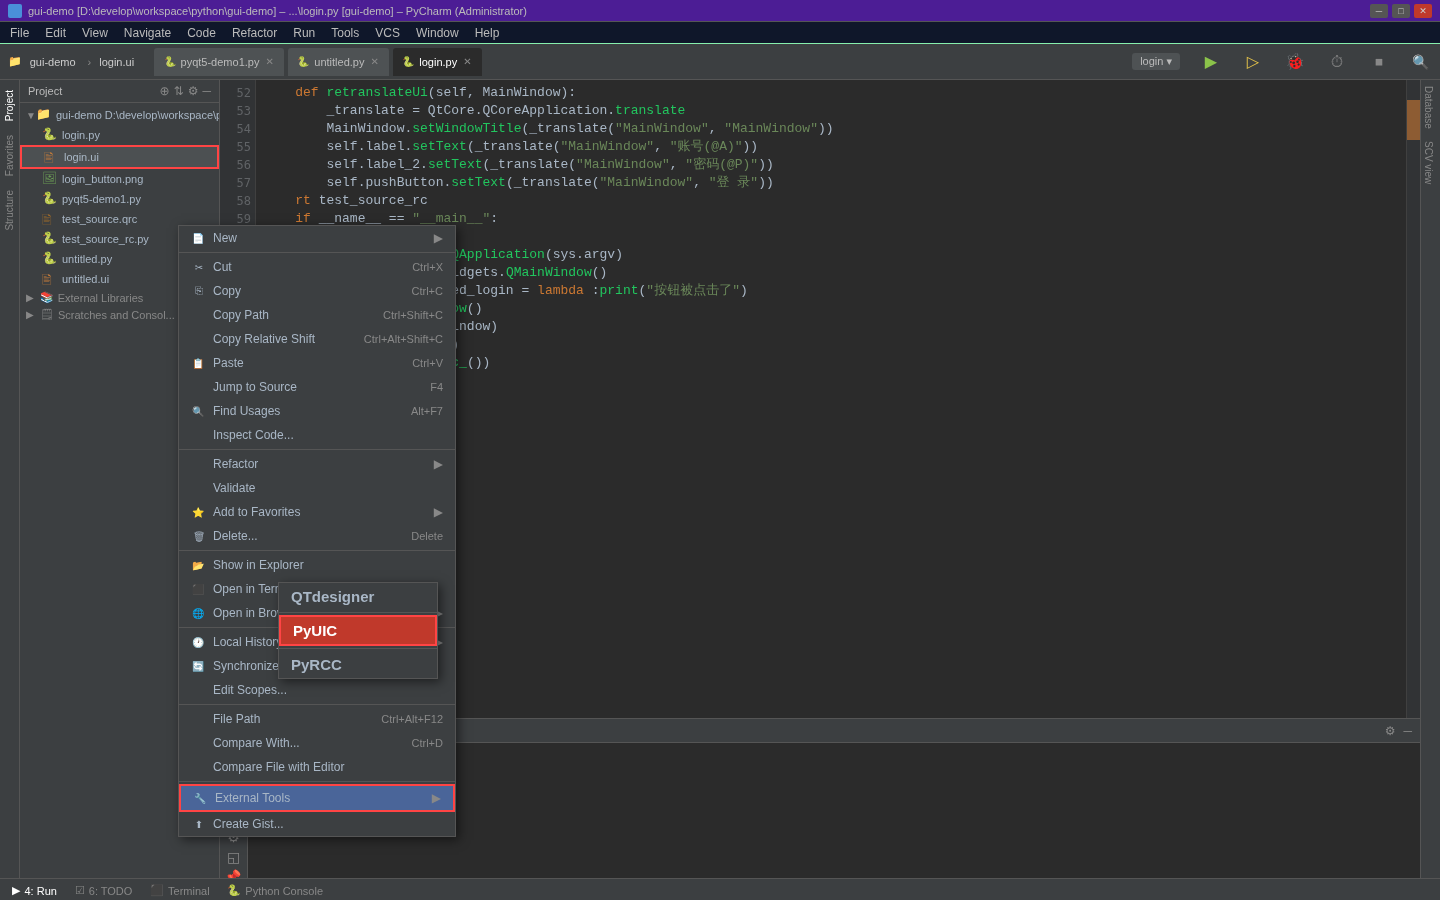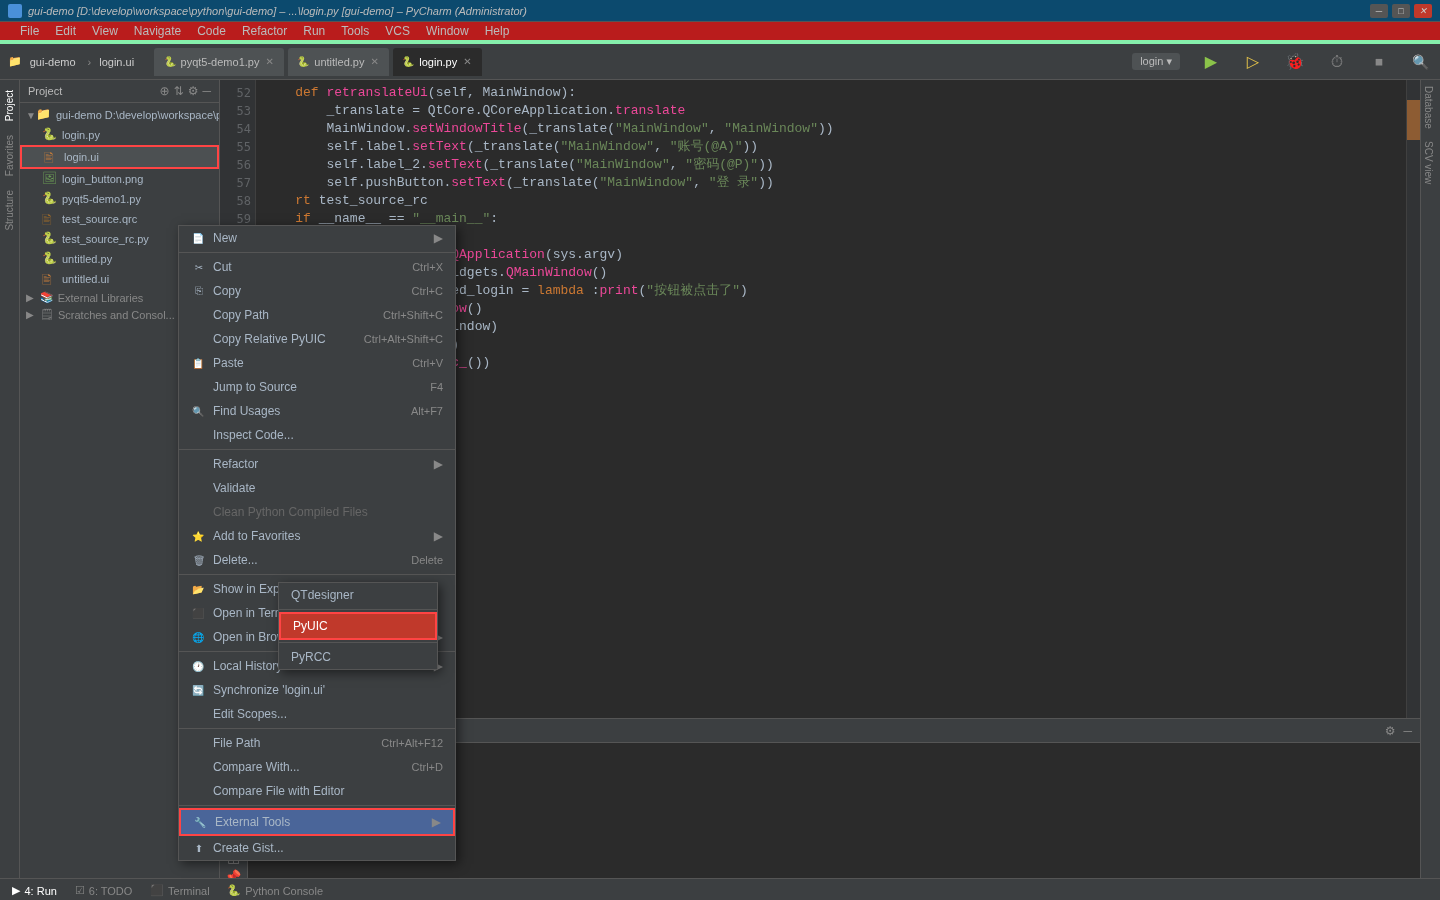--- a/index.html
+++ b/index.html
@@ -10,28 +10,27 @@
       font-family: 'Segoe UI', Arial, sans-serif;
       font-size: 12px;
       background: #2b2b2b;
       color: #a9b7c6;
       position: relative;
     }
 
     
     #title-bar {
       height: 22px;
-      background: #0c4a6e;
+      background: #4c1d95;
       display: flex;
       align-items: center;
       padding: 0 8px;
       color: #bbbbbb;
       font-size: 11px;
       border-bottom: 1px solid #555;
-      font-style: italic;
     }
     #title-bar-icon {
       width: 14px; height: 14px;
       background: #4a90d9;
       border-radius: 2px;
       margin-right: 6px;
       display: inline-block;
     }
     .title-controls {
       margin-left: auto;
@@ -44,25 +43,25 @@
       border-radius: 2px;
       cursor: pointer;
       display: flex; align-items: center; justify-content: center;
       font-size: 9px; color: #ccc;
     }
     .title-btn.close { background: #c0392b; }
 
     
     #menu-bar {
       height: 22px;
-      background: #b91c1c;
-      display: flex;
-      align-items: center;
-      padding: 0 12px;
-      border-bottom: 4px solid #86efac;
+      background: #0f172a;
+      display: flex;
+      align-items: center;
+      padding: 0 2px;
+      border-bottom: 1px solid #86efac;
     }
     .menu-item {
       padding: 2px 8px;
       cursor: pointer;
       color: #bbbbbb;
       font-size: 12px;
     }
 
     
     #toolbar {
@@ -223,21 +222,21 @@
       flex: 1;
       padding: 4px 8px;
       font-family: 'Courier New', monospace;
       font-size: 13px;
       line-height: 18px;
       overflow: auto;
       background: #2b2b2b;
     }
     .code-line { white-space: pre; }
     .kw { color: #cc7832; }
-    .fn { color: #ec4899; }
+    .fn { color: #22c55e; }
     .str { color: #6a8759; }
     .var { color: #a9b7c6; }
     .cls { color: #a9b7c6; }
 
     
     #right-gutter {
       width: 14px;
       background: #313335;
       border-left: 1px solid #404040;
     }
@@ -374,22 +373,23 @@
       background: #3c3f41;
       border: 1px solid #555;
       box-shadow: 3px 3px 10px rgba(0,0,0,0.5);
       z-index: 101;
     }
     .sub-item {
       display: flex;
       align-items: flex-start;
       padding: 5px 12px;
       cursor: pointer;
-      font-size: 12px;
+      font-size: 15px;
       color: #a9b7c6;
+      font-weight: bold;
     }
     .sub-item.highlighted-red {
       background: #c0392b;
       color: #fff;
     }
     .sub-separator { height: 1px; background: #555; margin: 2px 0; }
 
     
     #annotation {
       position: absolute;
@@ -674,21 +674,21 @@
       <span class="ctx-label">Copy</span>
       <span class="ctx-shortcut">Ctrl+C</span>
     </div>
     <div class="ctx-item">
       <span class="ctx-icon"></span>
       <span class="ctx-label">Copy Path</span>
       <span class="ctx-shortcut">Ctrl+Shift+C</span>
     </div>
     <div class="ctx-item">
       <span class="ctx-icon"></span>
-      <span class="ctx-label">Copy Relative PyUIC</span>
+      <span class="ctx-label">Copy Relative Shift</span>
       <span class="ctx-shortcut">Ctrl+Alt+Shift+C</span>
     </div>
     <div class="ctx-item">
       <span class="ctx-icon">📋</span>
       <span class="ctx-label">Paste</span>
       <span class="ctx-shortcut">Ctrl+V</span>
     </div>
     <div class="ctx-item">
       <span class="ctx-icon"></span>
       <span class="ctx-label">Jump to Source</span>
@@ -705,24 +705,20 @@
     </div>
     <div class="ctx-separator"></div>
     <div class="ctx-item">
       <span class="ctx-icon"></span>
       <span class="ctx-label">Refactor</span>
       <span class="ctx-arrow">▶</span>
     </div>
     <div class="ctx-item">
       <span class="ctx-icon"></span>
       <span class="ctx-label">Validate</span>
-    </div>
-    <div class="ctx-item">
-      <span class="ctx-icon"></span>
-      <span class="ctx-label ctx-disabled">Clean Python Compiled Files</span>
     </div>
     <div class="ctx-item">
       <span class="ctx-icon">⭐</span>
       <span class="ctx-label">Add to Favorites</span>
       <span class="ctx-arrow">▶</span>
     </div>
     <div class="ctx-item">
       <span class="ctx-icon">🗑</span>
       <span class="ctx-label">Delete...</span>
       <span class="ctx-shortcut">Delete</span>

